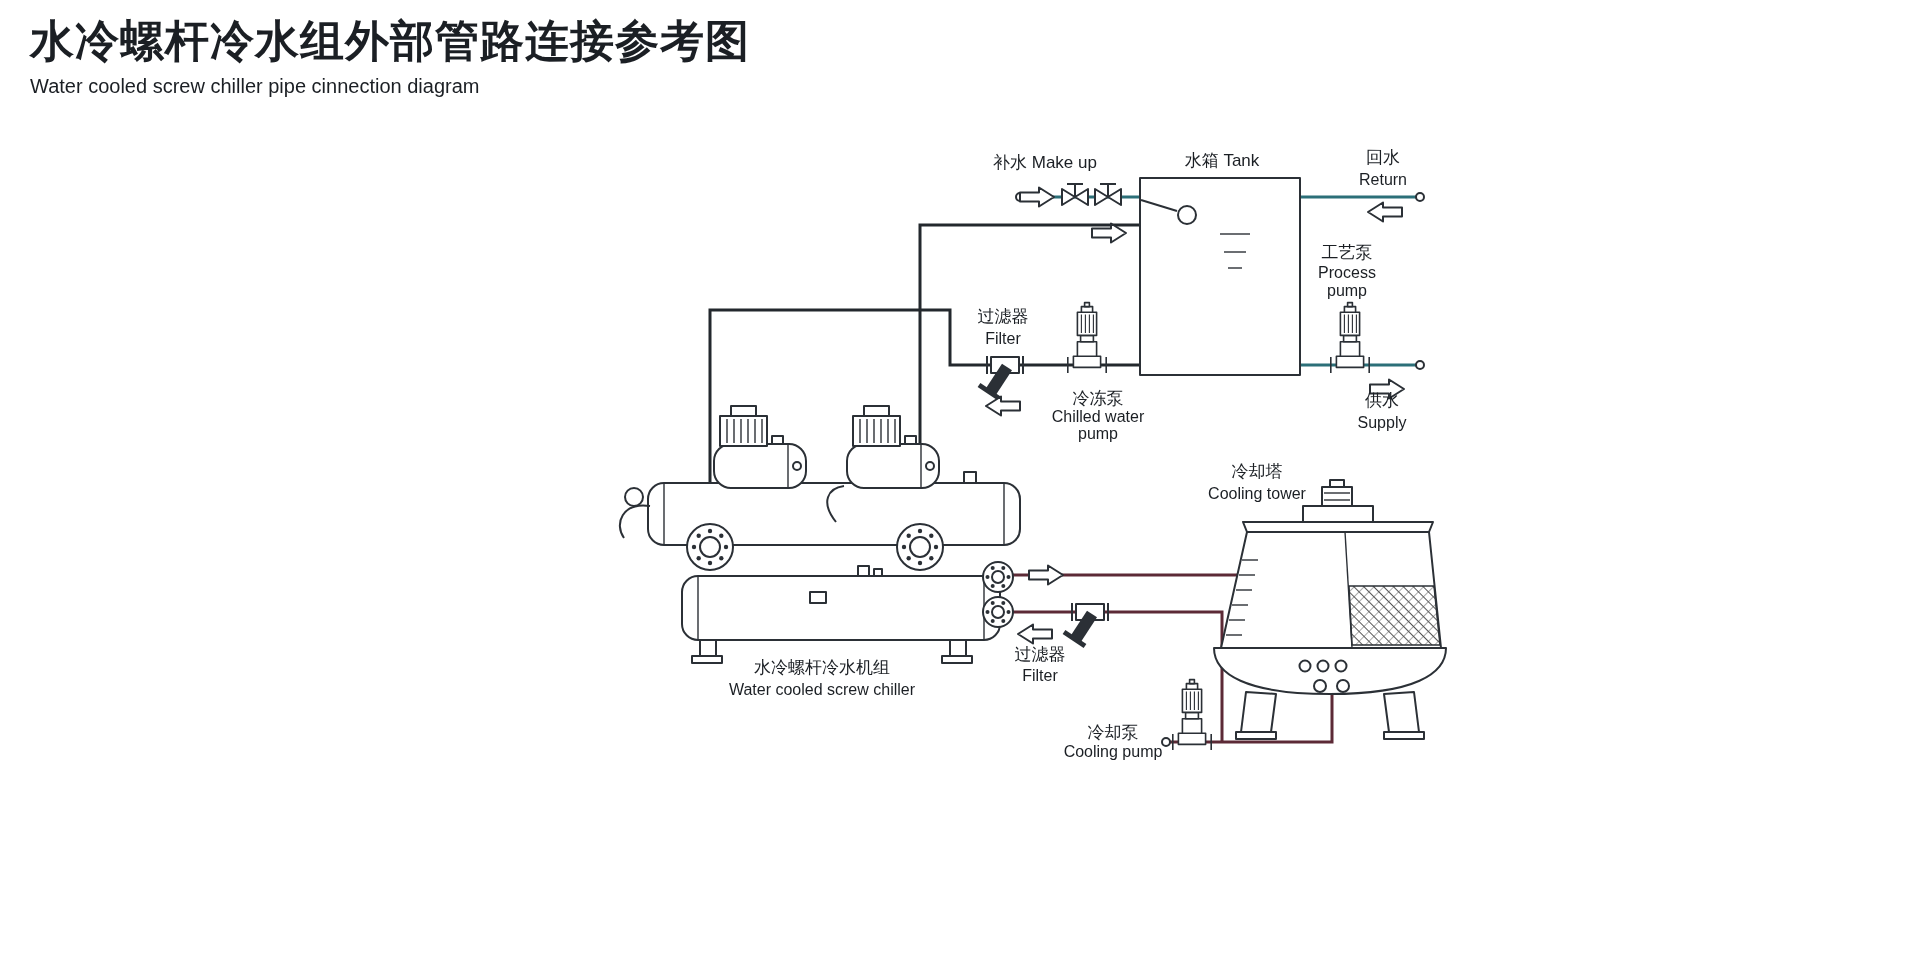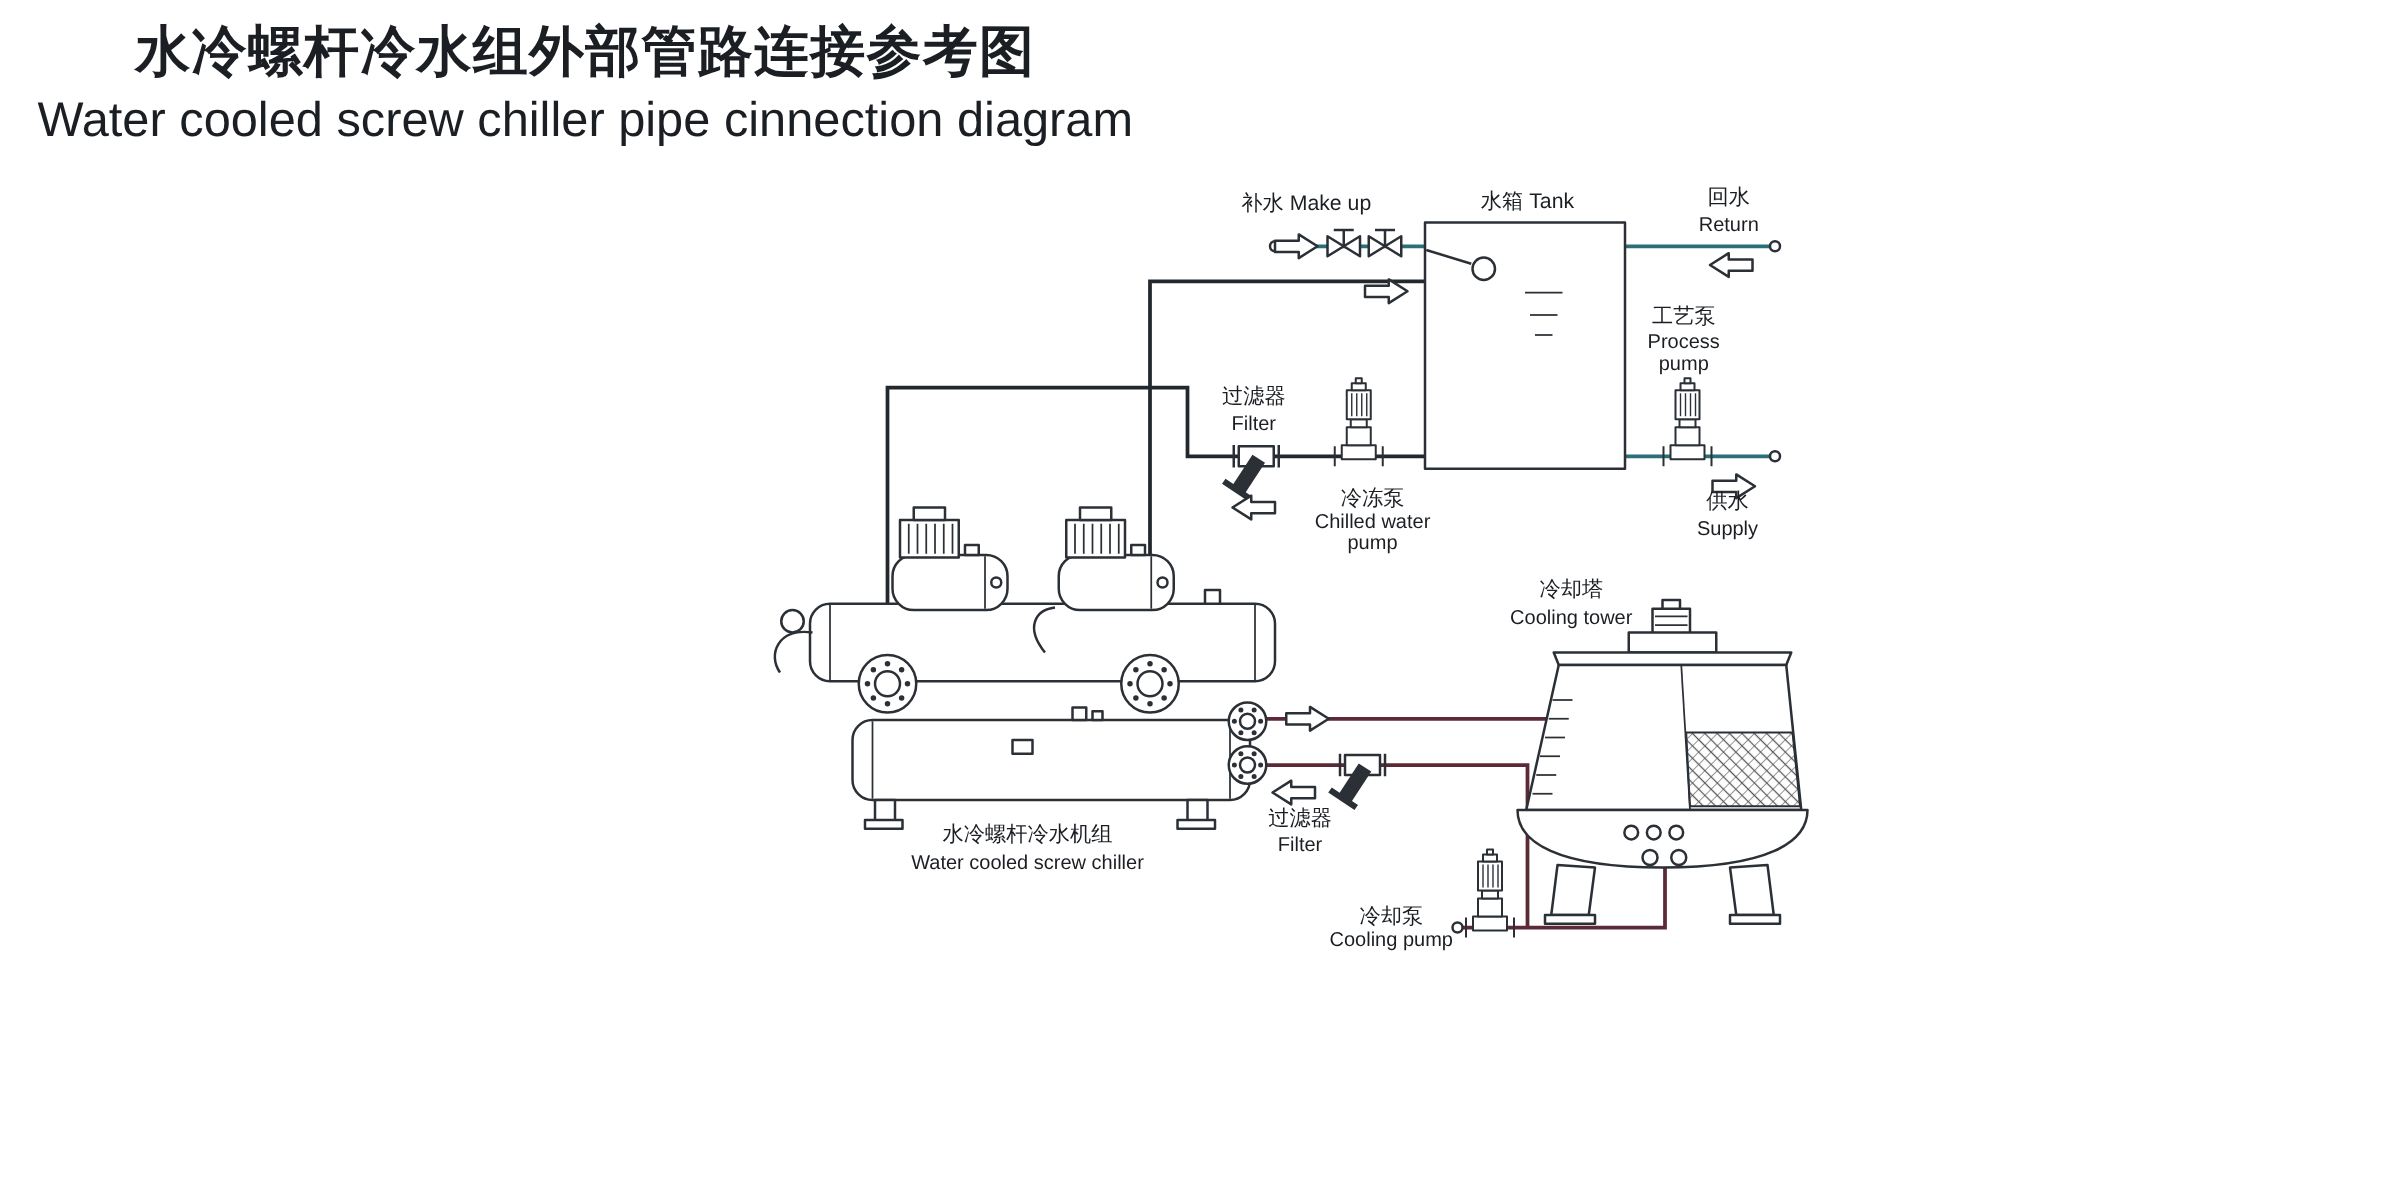--- a/index.html
+++ b/index.html
@@ -1,21 +1,21 @@
 <!DOCTYPE html>
 <html style="--c-text: #1b1f24; --c-line: #2b3036; --c-pipeTank: #2b6f78; --c-pipeChilled: #23282d; --c-pipeCondenser: #5c2a36;"><head>
 <meta charset="utf-8">
 <style>
   html,body{margin:0;padding:0;background:#fff;}
   .page{position:relative;width:1920px;height:954px;background:#fff;overflow:hidden;
         font-family:"Liberation Sans",sans-serif;}
-  header{position:absolute;left:30px;top:12px;z-index:2;text-align:center;}
+  header{position:absolute;left:30px;top:12px;z-index:2;}
   h1{margin:0;font-size:44px;font-weight:bold;color:var(--c-text,#1b1f24);letter-spacing:1px;
      font-family:"Liberation Sans",sans-serif;}
-  h2{margin:4px 0 0 0;font-size:39px;font-weight:400;color:var(--c-text,#1b1f24);
+  h2{margin:4px 0 0 0;font-size:20px;font-weight:400;color:var(--c-text,#1b1f24);
      font-family:"Liberation Sans",sans-serif;}
   svg.diagram{position:absolute;left:0;top:0;}
   .shape{fill:#fff;stroke:var(--c-line,#2b3036);stroke-width:2;stroke-linejoin:round;}
   .ln{stroke:var(--c-line,#2b3036);fill:none;stroke-width:2;}
   .thin{stroke-width:1.4;}
   .pipe-teal{stroke:var(--c-pipeTank,#2b6f78);stroke-width:3;fill:none;}
   .pipe-dark{stroke:var(--c-pipeChilled,#23282d);stroke-width:3;fill:none;}
   .pipe-maroon{stroke:var(--c-pipeCondenser,#5c2a36);stroke-width:3;fill:none;}
   .fill-dark{fill:var(--c-line,#2b3036);stroke:none;}
   text.lbl{fill:var(--c-text,#1b1f24);font-family:"Liberation Sans",sans-serif;

